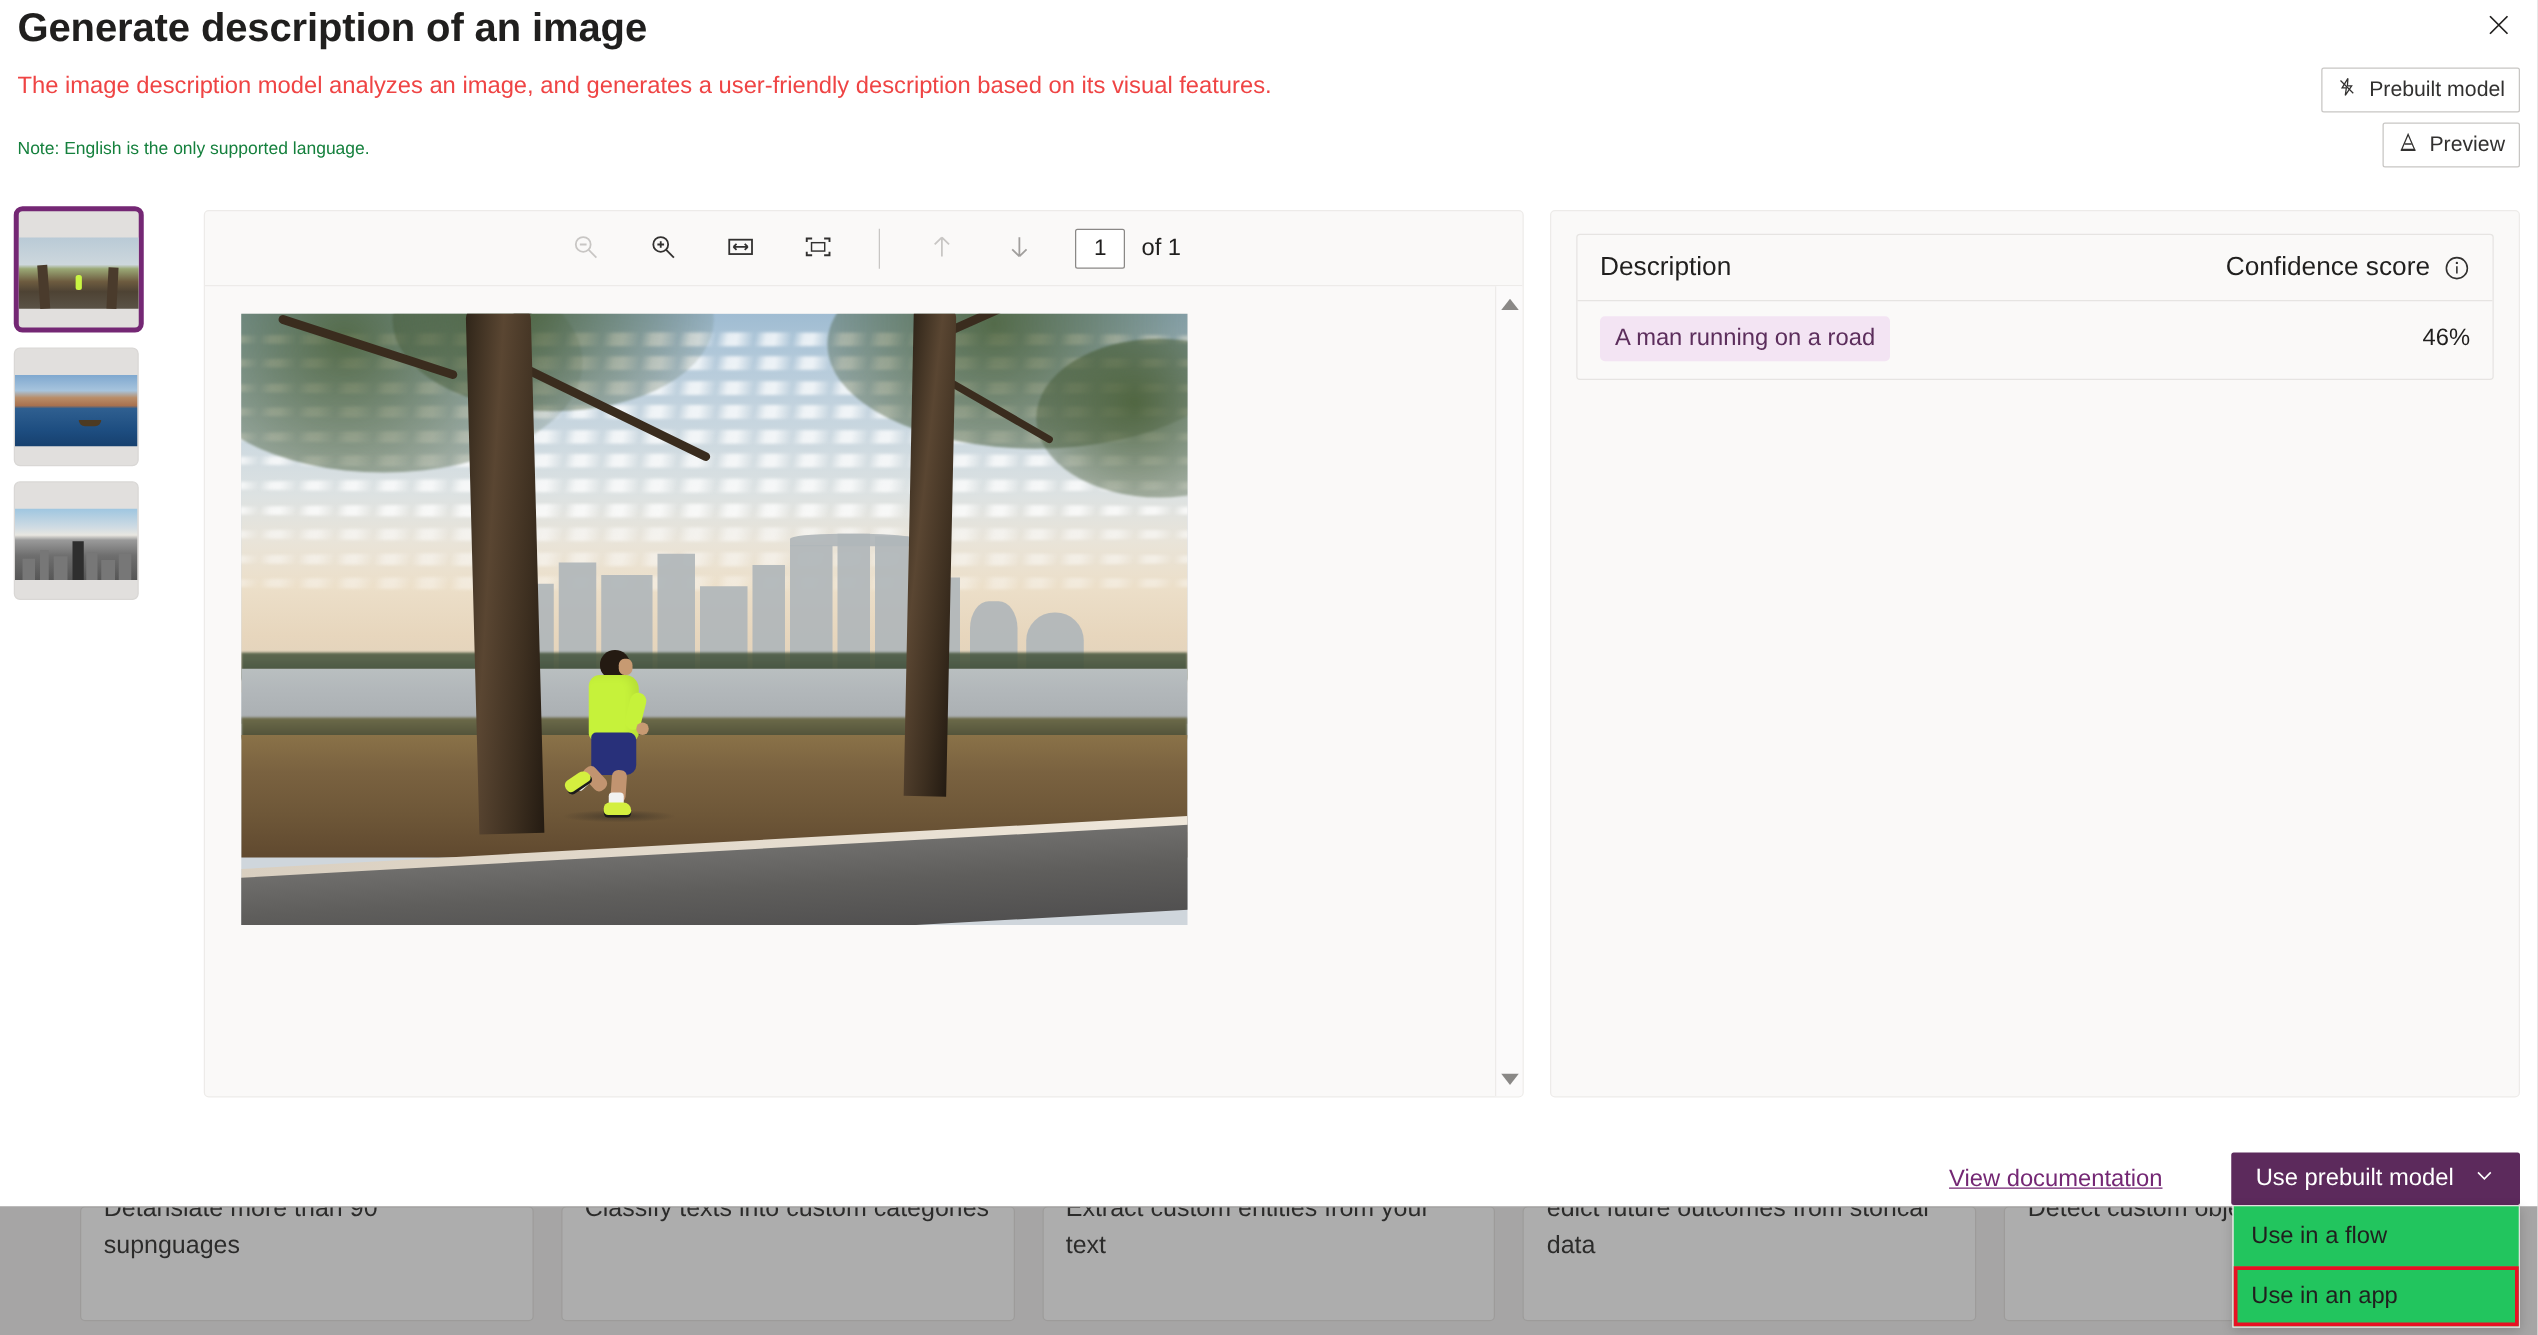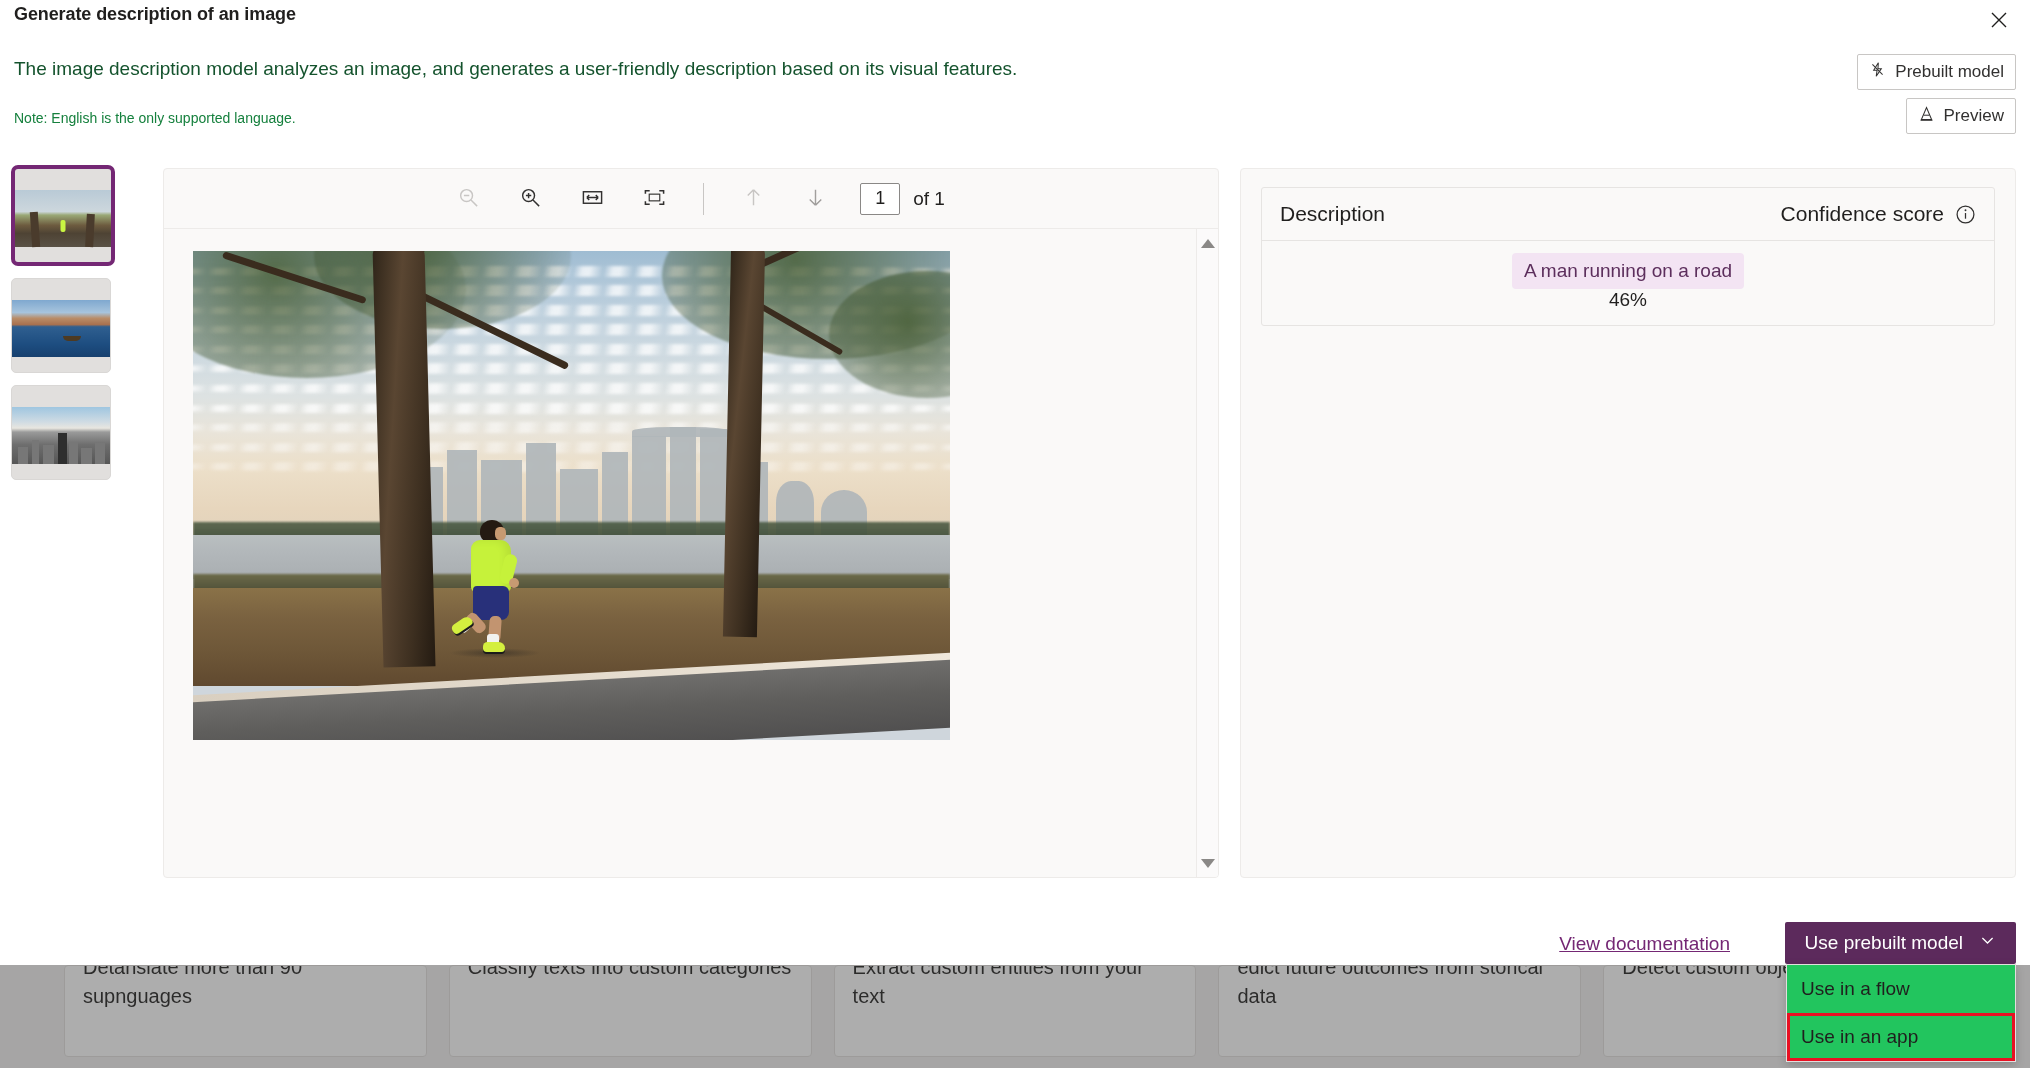--- a/index.html
+++ b/index.html
@@ -37,27 +37,27 @@
 
   
   #dialog {
     position: absolute; left: 0; top: 0; width: 2030px; height: 965px;
     background: #ffffff;
   }
 
   
   #title {
     position: absolute; left: 14px; top: 4px;
-    font-size: 18px; font-weight: 600; color: #201f1e;
+    font-size: 32px; font-weight: 600; color: #201f1e;
     letter-spacing: -0.1px;
     text-align: center;
   }
   #subtitle {
     position: absolute; left: 14px; top: 58px;
-    font-size: 19px; color: #14532d;
+    font-size: 19px; color: #ef4444;
   }
   #note {
     position: absolute; left: 14px; top: 110px;
     font-size: 14px; color: #15803d;
   }
   #close-btn {
     position: absolute; right: 14px; top: 4px;
     width: 34px; height: 34px; border: none; background: transparent;
     cursor: pointer; display: flex; align-items: center; justify-content: center;
   }
@@ -268,21 +268,21 @@
     background: #faf9f8; border: 1px solid #edebe9; border-radius: 4px;
   }
   .res-card { margin: 18px 20px 0 20px; background: #faf9f8; border: 1px solid #e6e4e2; border-radius: 3px; }
   .res-head {
     display: flex; align-items: center; justify-content: space-between;
     padding: 14px 18px; border-bottom: 1px solid #e6e4e2;
   }
   .res-head-left { font-size: 21px; color: #201f1e; font-weight: 400; }
   .res-head-right { display: flex; align-items: center; gap: 11px; font-size: 21px; color: #201f1e; }
   .info-icon { width: 21px; height: 21px; cursor: pointer; }
-  .res-row { display: flex; align-items: center; justify-content: space-between; padding: 12px 18px 14px 18px; flex-direction: column; }
+  .res-row { display: flex; align-items: center; justify-content: space-between; padding: 12px 18px 14px 18px; }
   .pill {
     display: inline-block; background: #f3e4f3; color: #5c2e5c;
     font-size: 19px; padding: 7px 12px; border-radius: 4px;
   }
   .pct { font-size: 19px; color: #201f1e; }
   .tag-row { display: flex; flex-wrap: wrap; gap: 9px; padding: 12px 18px 14px 18px; }
   .tag { background: #f6e7f6; color: #5c2e5c; font-size: 18px; padding: 6px 11px; border-radius: 4px; cursor: pointer; }
 
   
   #doc-link {

